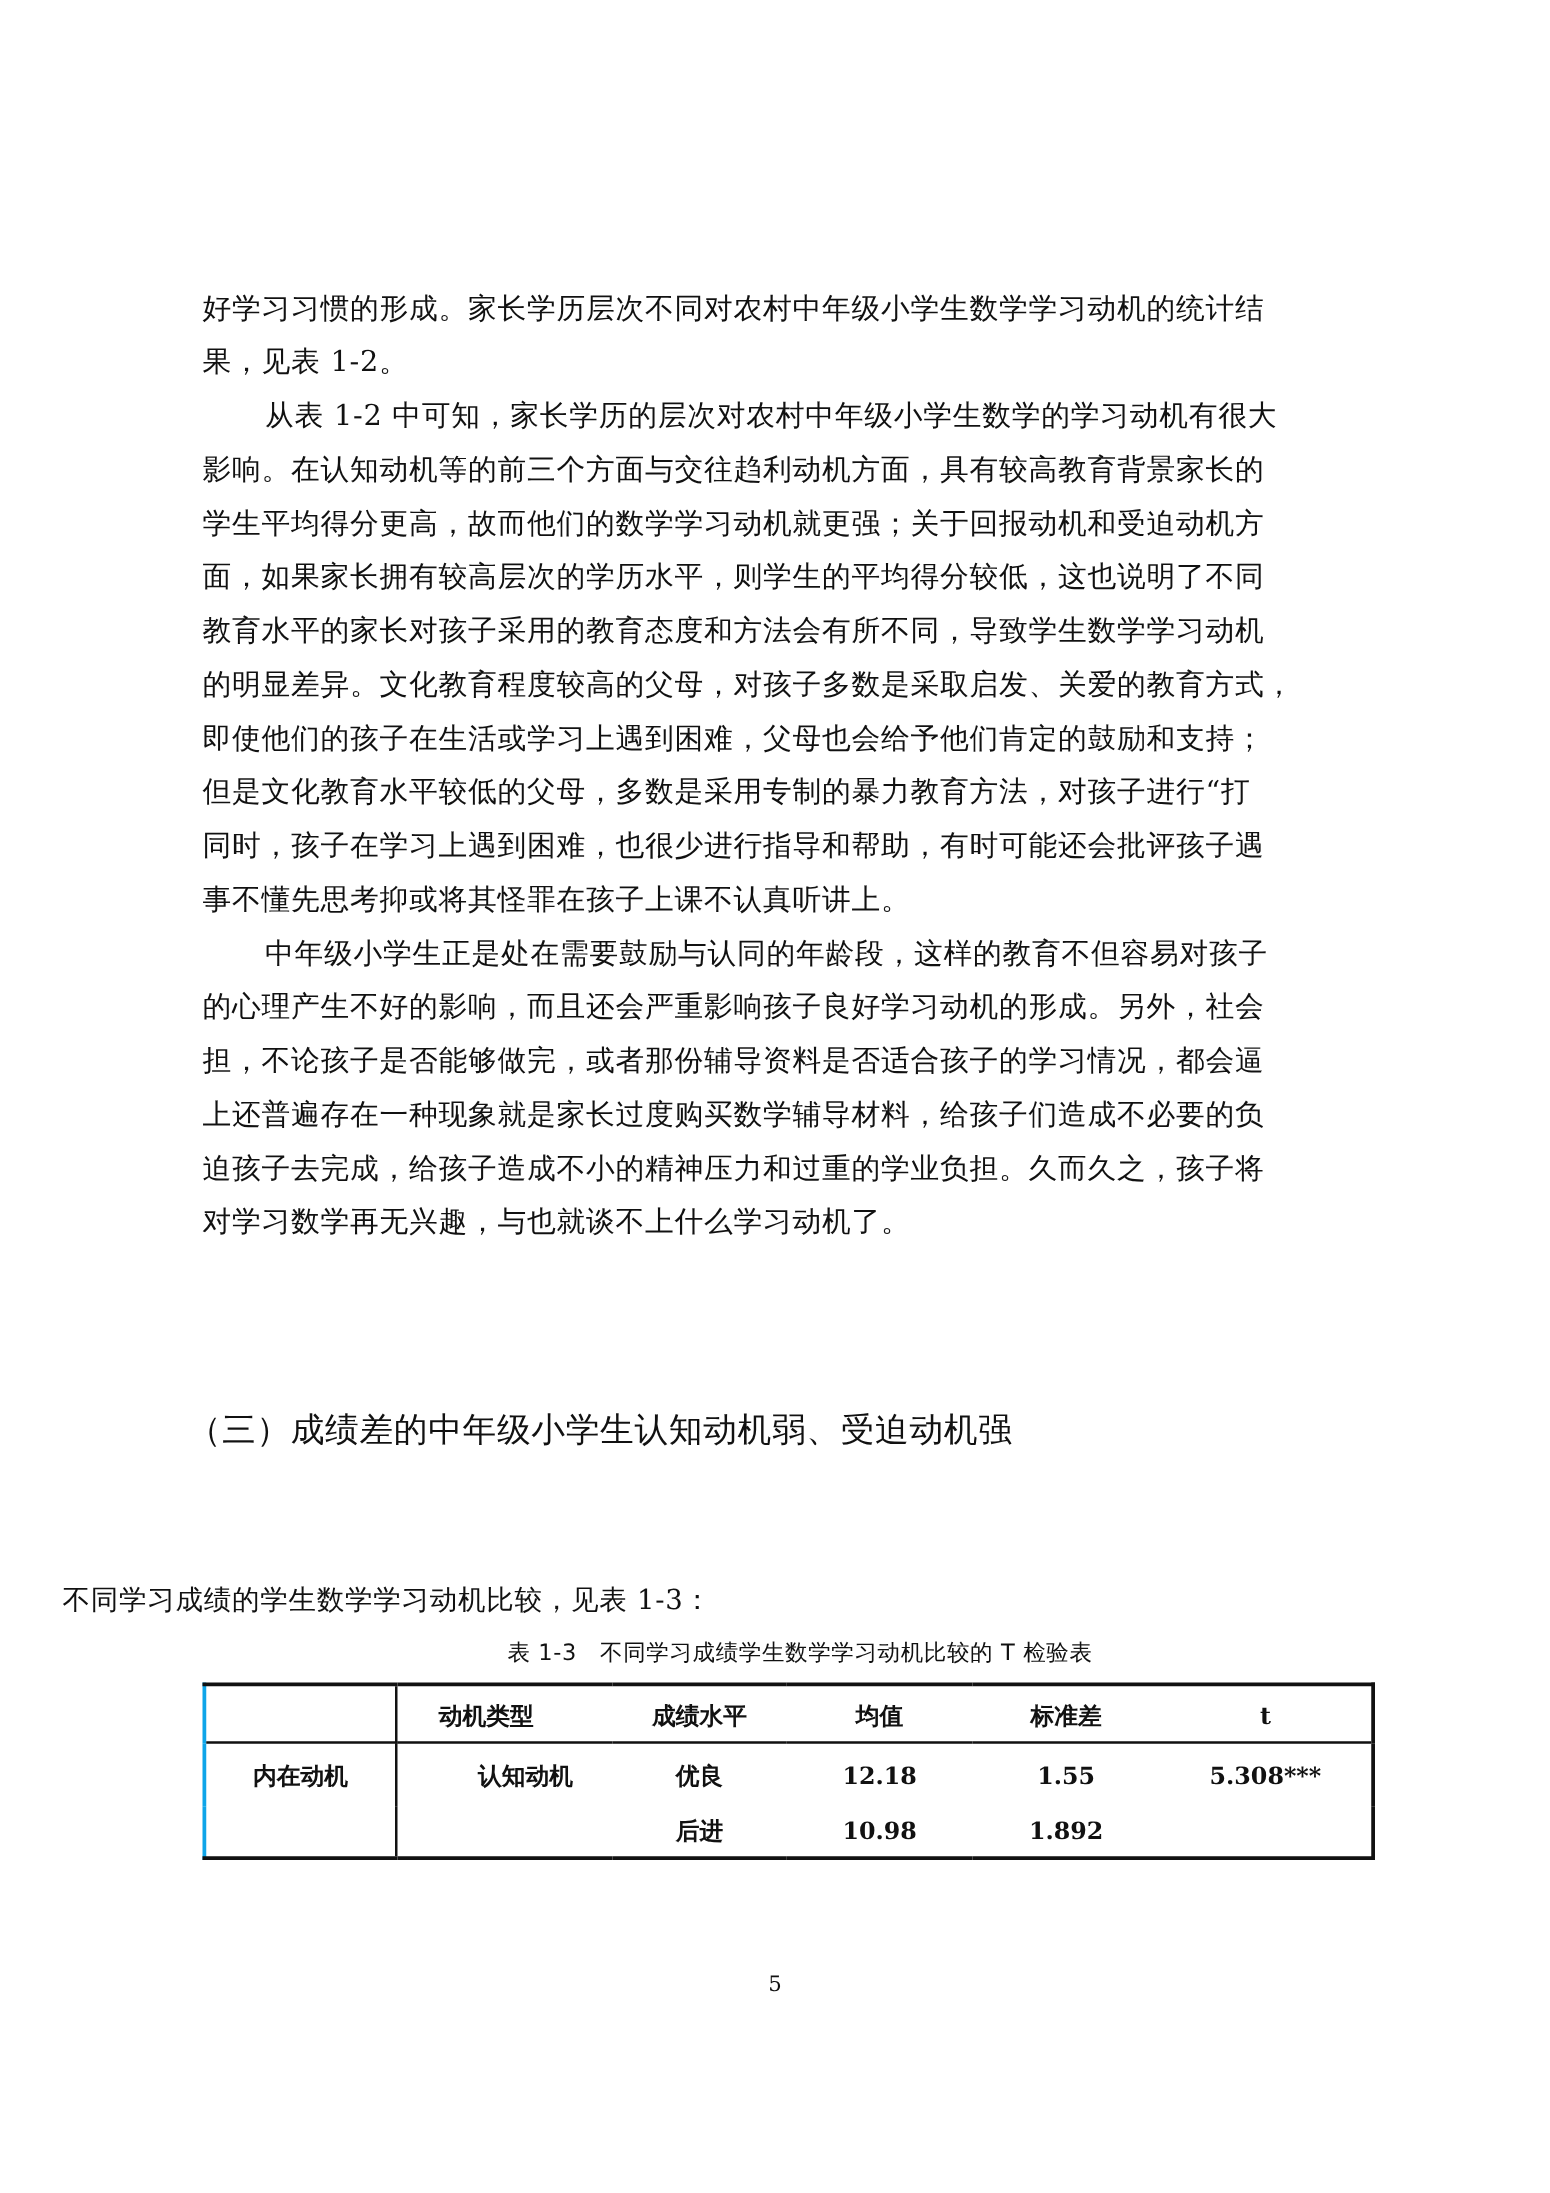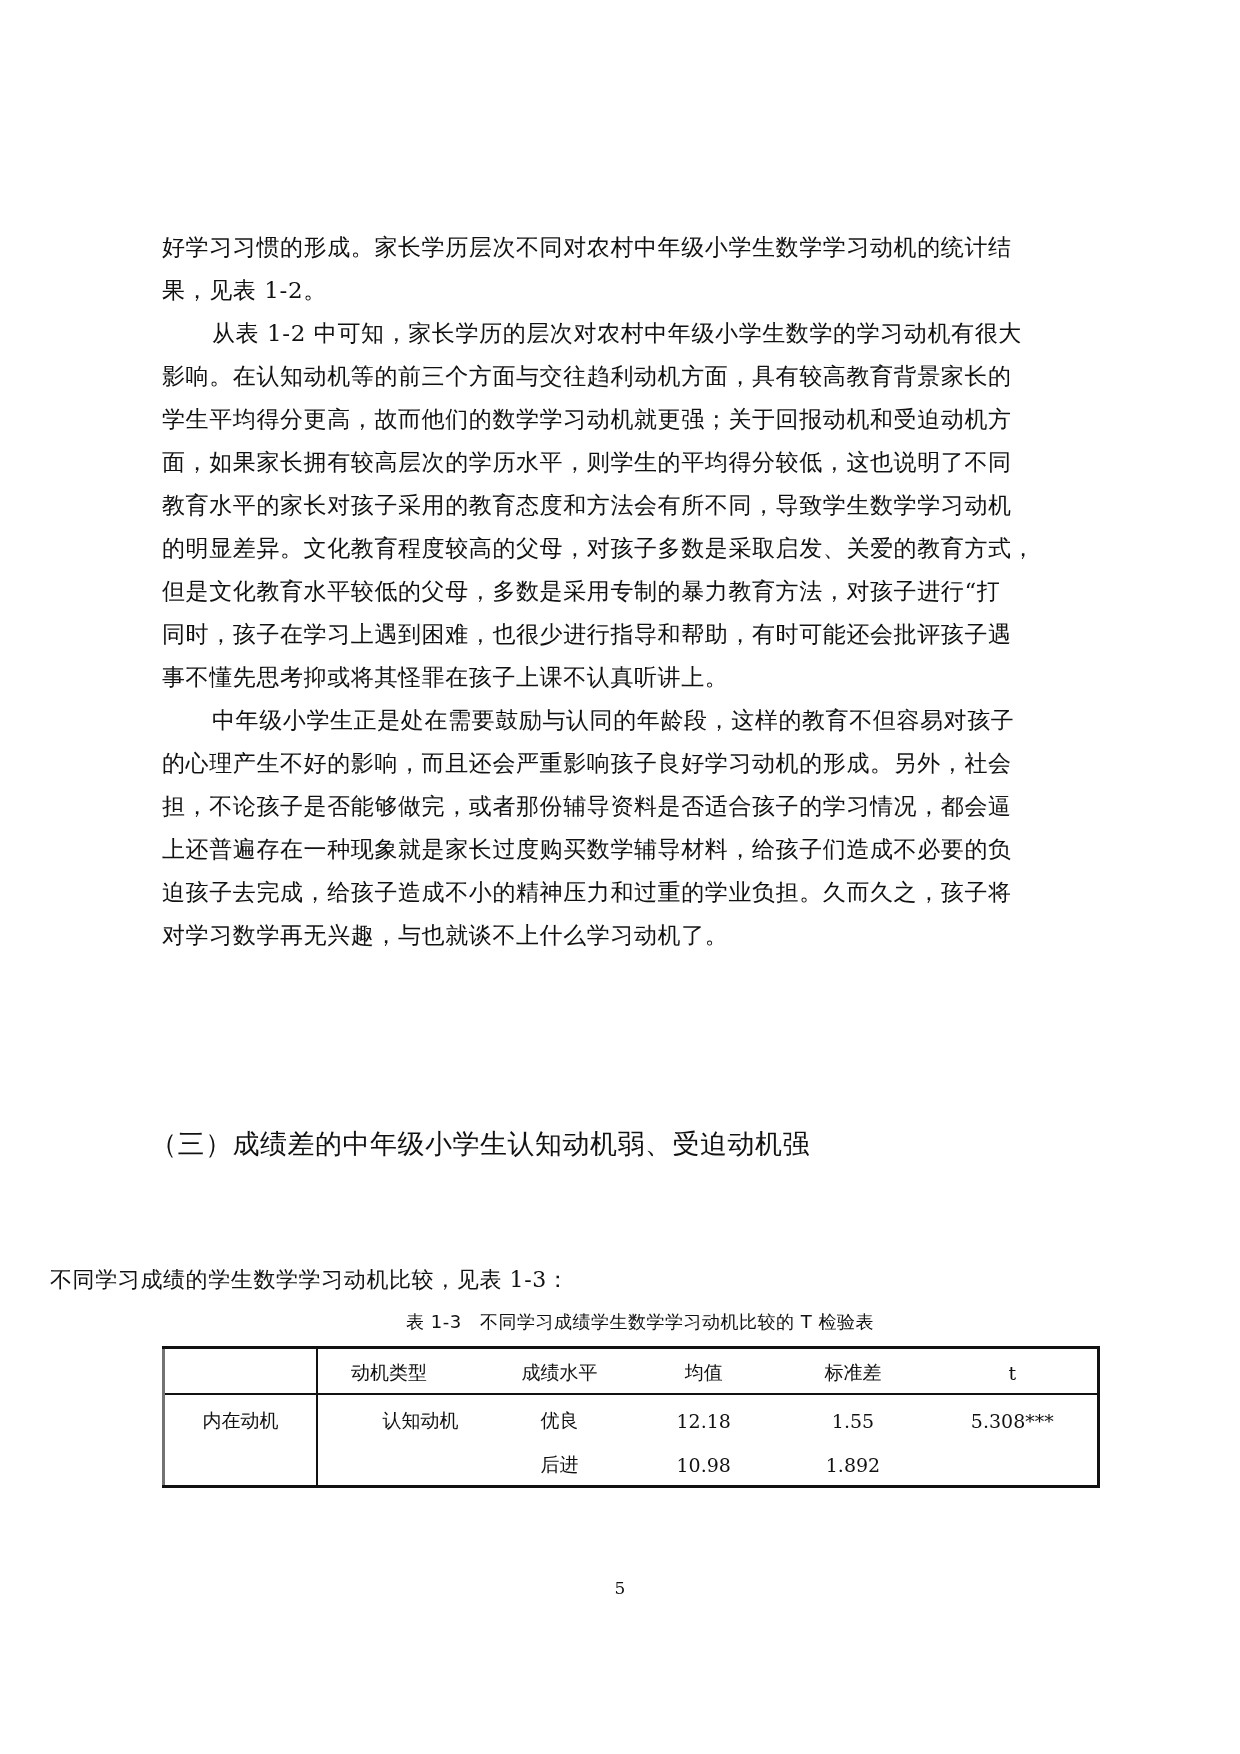--- a/index.html
+++ b/index.html
@@ -73,36 +73,36 @@
     }
     .ttable {
       position: absolute;
       left: 162px;
       top: 1346px;
       width: 938px;
       border-collapse: collapse;
       font-size: 19px;
     }
     .ttable td, .ttable th {
-      font-weight: normal;
+      font-weight: bold;
       text-align: center;
       padding: 0;
       margin-left: 21px;
     }
     .ttable thead th {
       border-top: 3px solid #111;
       border-bottom: 2px solid #111;
       height: 40px;
       padding-top: 4px;
     }
     .ttable tbody tr.r1 td { height: 48px; padding-top: 2px; }
     .ttable tbody tr.r2 td { height: 40px; border-bottom: 3px solid #111; }
     .ttable .col0 {
       width: 152px;
-      border-left: 3px solid #737373;
+      border-left: 3px solid #0ea5e9;
       border-right: 2px solid #111;
     }
     .ttable .col1 { width: 140px; text-align: center; padding-left: 33px; }
     .ttable .col2 { width: 140px; }
     .ttable .col3 { width: 150px; }
     .ttable .col4 { width: 150px; }
     .ttable .col5 { width: 170px; border-right: 3px solid #111; }
     .ttable th.col1 { text-align: left; padding-left: 33px; }
     .page-number {
       position: absolute;
@@ -120,20 +120,21 @@
 
   <div class="body-text">
     <span class="line">好学习习惯的形成。家长学历层次不同对农村中年级小学生数学学习动机的统计结</span>
     <span class="line">果，见表 1-2。</span>
     <span class="line indent">从表 1-2 中可知，家长学历的层次对农村中年级小学生数学的学习动机有很大</span>
     <span class="line">影响。在认知动机等的前三个方面与交往趋利动机方面，具有较高教育背景家长的</span>
     <span class="line">学生平均得分更高，故而他们的数学学习动机就更强；关于回报动机和受迫动机方</span>
     <span class="line">面，如果家长拥有较高层次的学历水平，则学生的平均得分较低，这也说明了不同</span>
     <span class="line">教育水平的家长对孩子采用的教育态度和方法会有所不同，导致学生数学学习动机</span>
     <span class="line">的明显差异。文化教育程度较高的父母，对孩子多数是采取启发、关爱的教育方式，</span>
+    <span class="line">即使他们的孩子在生活或学习上遇到困难，父母也会给予他们肯定的鼓励和支持；</span>
     <span class="line">但是文化教育水平较低的父母，多数是采用专制的暴力教育方法，对孩子进行“打</span>
     <span class="line">同时，孩子在学习上遇到困难，也很少进行指导和帮助，有时可能还会批评孩子遇</span>
     <span class="line">事不懂先思考抑或将其怪罪在孩子上课不认真听讲上。</span>
     <span class="line indent">中年级小学生正是处在需要鼓励与认同的年龄段，这样的教育不但容易对孩子</span>
     <span class="line">的心理产生不好的影响，而且还会严重影响孩子良好学习动机的形成。另外，社会</span>
     <span class="line">担，不论孩子是否能够做完，或者那份辅导资料是否适合孩子的学习情况，都会逼</span>
     <span class="line">上还普遍存在一种现象就是家长过度购买数学辅导材料，给孩子们造成不必要的负</span>
     <span class="line">迫孩子去完成，给孩子造成不小的精神压力和过重的学业负担。久而久之，孩子将</span>
     <span class="line">对学习数学再无兴趣，与也就谈不上什么学习动机了。</span>
   </div>

